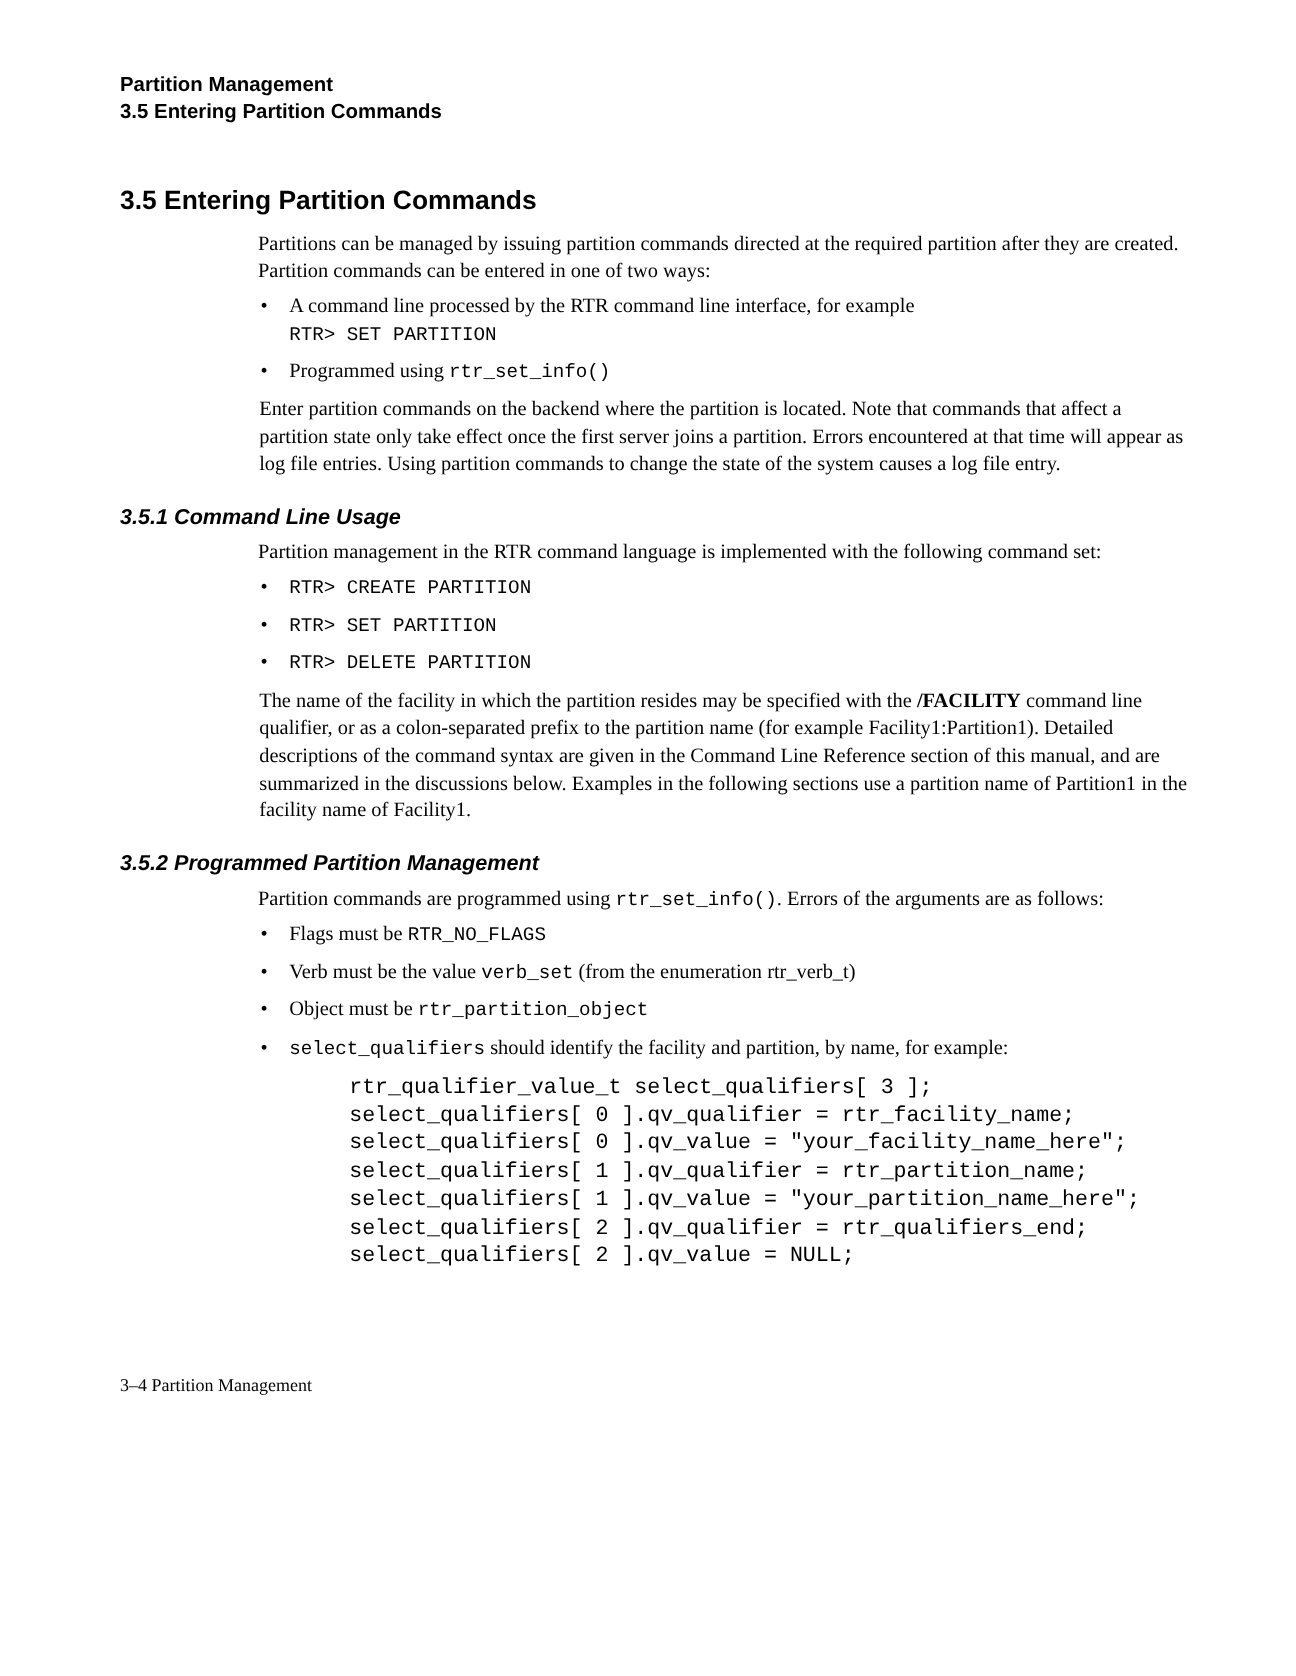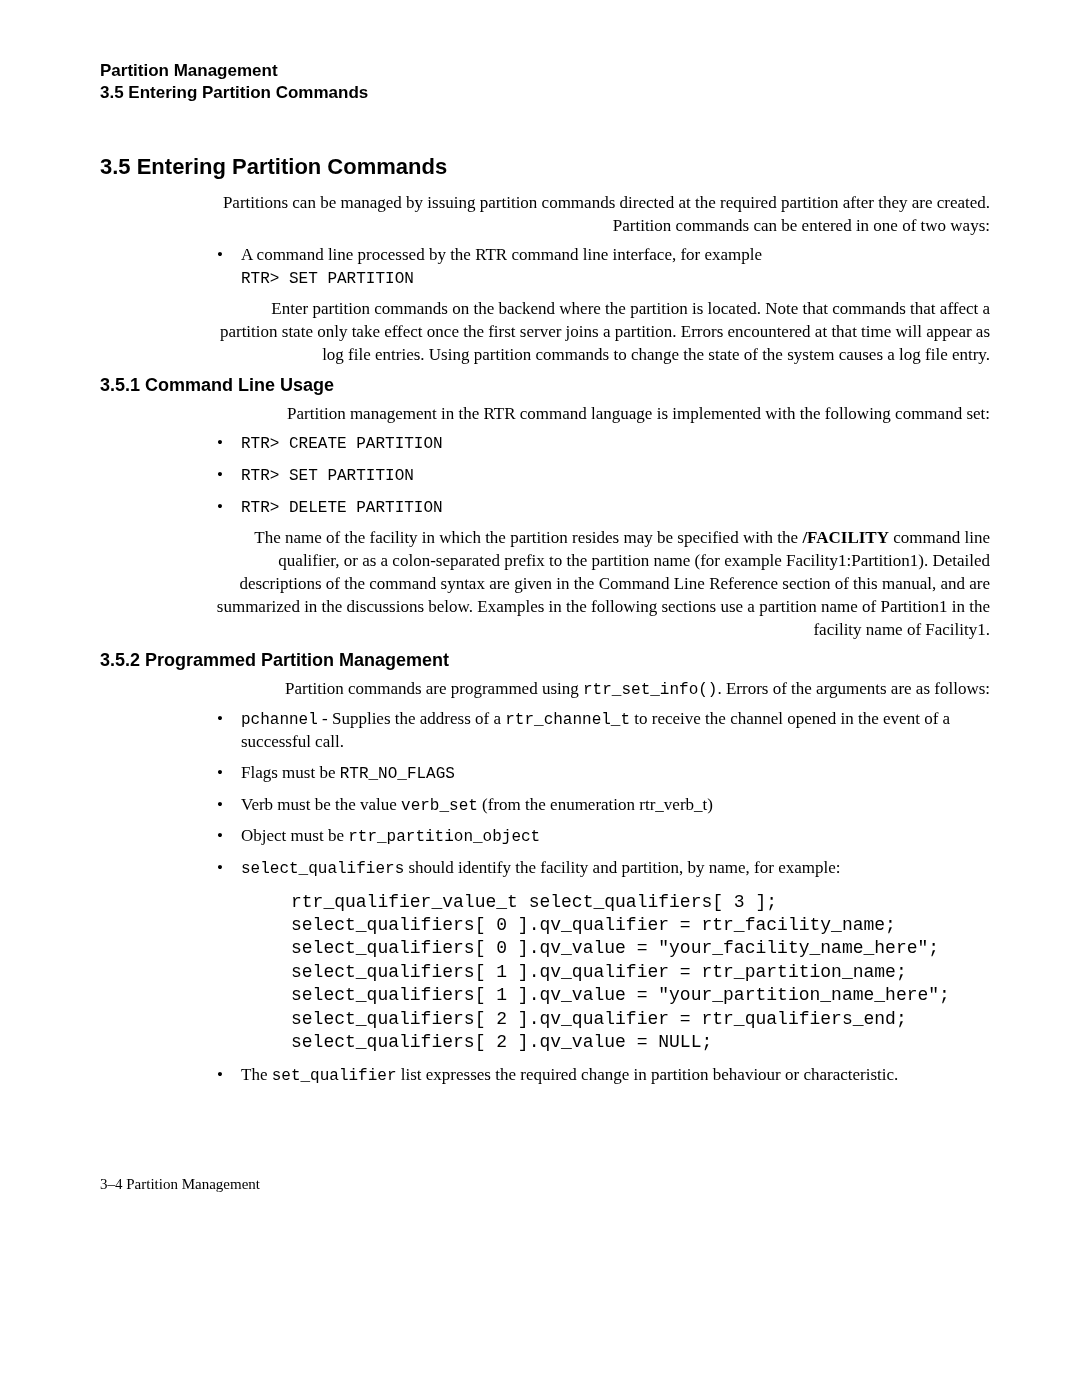--- a/index.html
+++ b/index.html
@@ -23,29 +23,29 @@
     .section-title {
       font-family: Arial, Helvetica, sans-serif;
       font-weight: bold;
       font-size: 22px;
       margin-bottom: 10px;
     }
     .subsection-title {
       font-family: Arial, Helvetica, sans-serif;
       font-weight: bold;
       font-size: 18px;
-      margin-top: 6px;
+      margin-top: 20px;
       margin-bottom: 6px;
+      font-style: italic;
     }
     .body-text {
       margin-left: 115px;
     }
     .body-text p {
       margin: 0 0 4px 0;
-      text-align: right;
     }
     .body-text p.spaced {
       margin: 8px 0 4px 1px;
     }
     ul.bullets {
       list-style: none;
       padding: 0;
       margin: 6px 0 6px 0;
     }
     ul.bullets li {
@@ -88,20 +88,23 @@
 </div>
 
 <div class="section-title">3.5 Entering Partition Commands</div>
 <div class="body-text">
   <p>Partitions can be managed by issuing partition commands directed at the required partition after they are created. Partition commands can be entered in one of two ways:</p>
   <ul class="bullets">
     <li>
       <span>A command line processed by the RTR command line interface, for example</span><br>
       <span class="mono">RTR&gt; SET PARTITION</span>
     </li>
+    <li>
+      <span>Programmed using </span><span class="mono">rtr_set_info()</span>
+    </li>
   </ul>
   <p class="spaced">Enter partition commands on the backend where the partition is located. Note that commands that affect a partition state only take effect once the first server joins a partition. Errors encountered at that time will appear as log file entries. Using partition commands to change the state of the system causes a log file entry.</p>
 </div>
 
 <div class="subsection-title">3.5.1 Command Line Usage</div>
 <div class="body-text">
   <p>Partition management in the RTR command language is implemented with the following command set:</p>
   <ul class="bullets">
     <li><span class="mono">RTR&gt; CREATE PARTITION</span></li>
     <li><span class="mono">RTR&gt; SET PARTITION</span></li>
@@ -112,42 +115,36 @@
   </p>
 </div>
 
 <div class="subsection-title">3.5.2 Programmed Partition Management</div>
 <div class="body-text">
   <p>
     <span>Partition commands are programmed using </span><span class="mono">rtr_set_info()</span><span>. Errors of the arguments are as follows:</span>
   </p>
   <ul class="bullets">
     <li>
-      <span class="mono">pchannel</span><span> - Supplies the address of a </span><span class="mono">rtr_channel_t</span><span> to receive the channel opened in the event of a successful call.</span>
-    </li>
-    <li>
       <span>Flags must be </span><span class="mono">RTR_NO_FLAGS</span>
     </li>
     <li>
       <span>Verb must be the value </span><span class="mono">verb_set</span><span> (from the enumeration rtr_verb_t)</span>
     </li>
     <li>
       <span>Object must be </span><span class="mono">rtr_partition_object</span>
     </li>
     <li>
       <span class="mono">select_qualifiers</span><span> should identify the facility and partition, by name, for example:</span>
       <div class="code-block">rtr_qualifier_value_t select_qualifiers[ 3 ];
 select_qualifiers[ 0 ].qv_qualifier = rtr_facility_name;
 select_qualifiers[ 0 ].qv_value = "your_facility_name_here";
 select_qualifiers[ 1 ].qv_qualifier = rtr_partition_name;
 select_qualifiers[ 1 ].qv_value = "your_partition_name_here";
 select_qualifiers[ 2 ].qv_qualifier = rtr_qualifiers_end;
 select_qualifiers[ 2 ].qv_value = NULL;</div>
     </li>
-    <li>
-      <span>The </span><span class="mono">set_qualifier</span><span> list expresses the required change in partition behaviour or characteristic.</span>
-    </li>
   </ul>
 </div>
 
 <div class="page-footer">
   <span class="pn">3–4</span><span> Partition Management</span>
 </div>
 
 </body></html>

